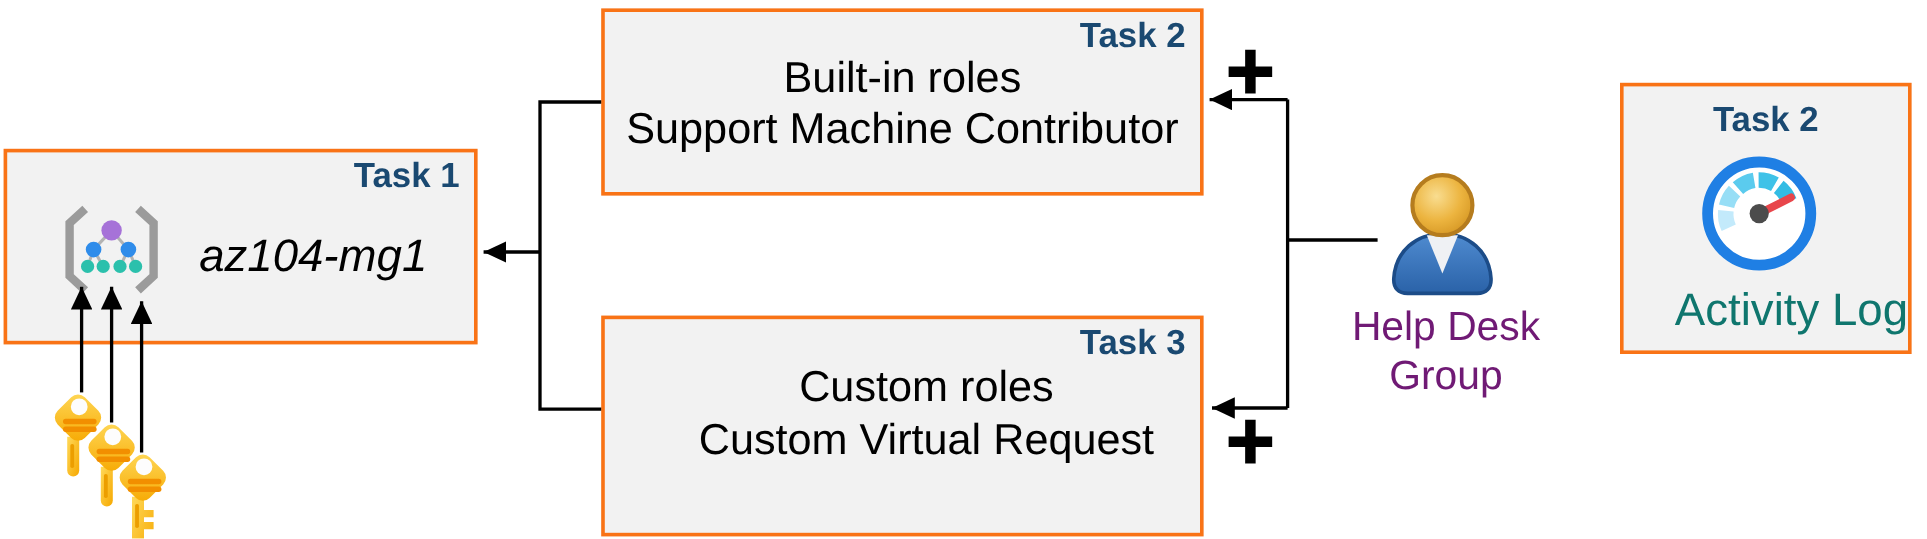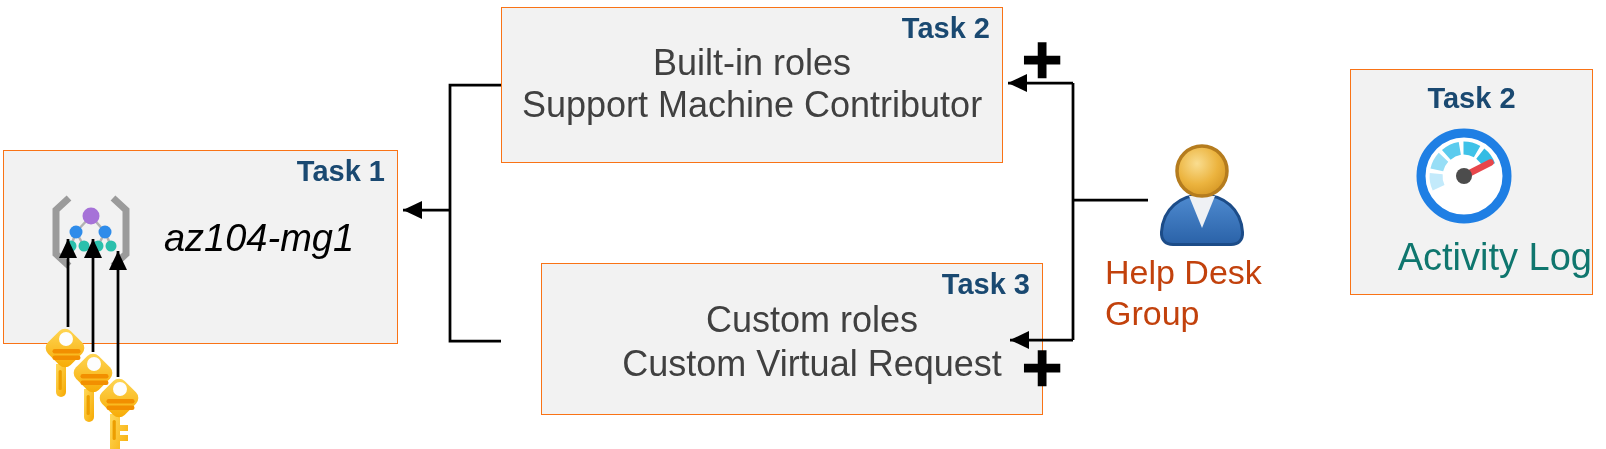--- a/index.html
+++ b/index.html
@@ -1,54 +1,54 @@
 <!DOCTYPE html>
 <html><head>
 <meta charset="utf-8">
 <style>
   html,body { margin:0; padding:0; background:#ffffff; }
   #canvas {
     position:relative; width:1606px; height:449px; background:#ffffff;
     font-family:"Liberation Sans", sans-serif; overflow:hidden;
   }
   .box {
-    position:absolute; background:#F2F2F2; border:1px solid #f97316;
+    position:absolute; background:#F2F2F2; border:3px solid #f97316;
     box-sizing:border-box; z-index:1;
   }
-  #task1-box { left:3px;    top:150px; width:395px; height:194px; }
+  #task1-box { left:3px;    top:124px; width:395px; height:163px; }
   #task2-box { left:501px;  top:7px;   width:502px; height:156px; }
-  #task3-box { left:501px;  top:263px; width:502px; height:152px;margin-left:40px; }
+  #task3-box { left:501px;  top:263px; width:502px; height:184px; }
   #task4-box { left:1350px; top:69px;  width:243px; height:226px; }
   .task-label {
     position:absolute; top:4px; right:12px; font-size:29px; font-weight:bold;
     color:#1A4971; letter-spacing:0; white-space:nowrap;
   }
   #task4-box .task-label { left:0; right:0; top:12px; text-align:center; }
   .box-lines {
     position:absolute; left:0; right:0; text-align:center;
-    font-size:36px; color:#404040;
+    font-size:36px; color:#000000;
   }
   #task2-box .box-lines { top:34px; line-height:42px; }
   #task3-box .box-lines { top:34px; line-height:44px;padding-left:40px; }
   #task1-name {
     position:absolute; left:135px; top:66px; width:240px; text-align:center;
     font-size:38px; color:#000000;font-style:italic;
   }
   #task4-caption {
     position:absolute; left:0; right:0; top:166px; text-align:right;
     font-size:38px; color:#0f766e;
   }
   .abs { position:absolute; }
   #mg-icon      { left:41px; top:40px; }        
   #gauge-icon   { left:64px; top:57px; }        
   #user-icon    { left:1152px; top:142px; z-index:2; }
   #keys-icon    { left:25px;  top:318px; z-index:2; }
   #actor-name {
-    position:absolute; left:1105px; top:252px; width:200px; text-align:left;
-    font-size:34px; line-height:41px; color:#c2410c; z-index:2;
+    position:absolute; left:1105px; top:252px; width:200px; text-align:center;
+    font-size:34px; line-height:41px; color:#701a75; z-index:2;
   }
   .plus {
     position:absolute; left:1010px; width:64px; height:64px; text-align:center;
     font-family:"DejaVu Sans", sans-serif; font-size:54px; font-weight:bold;
     line-height:62px; color:#000; -webkit-text-stroke:2.5px #000; z-index:4;
   }
   #plus-top    { top:28px; }
   #plus-bottom { top:336px; }
   #connector-overlay {
     position:absolute; left:0; top:0; z-index:5; pointer-events:none;

